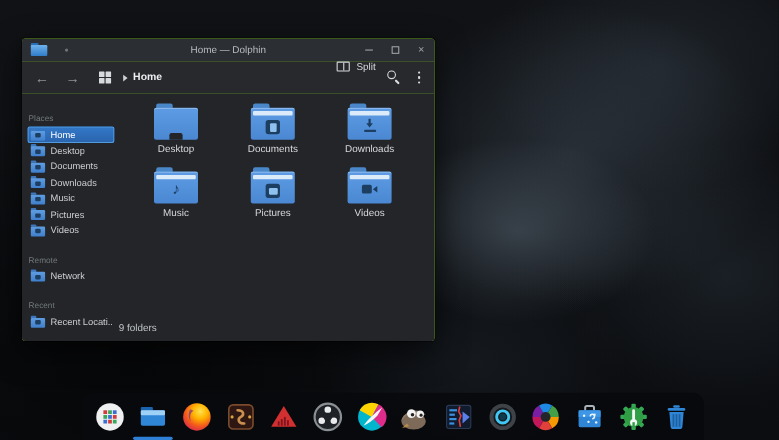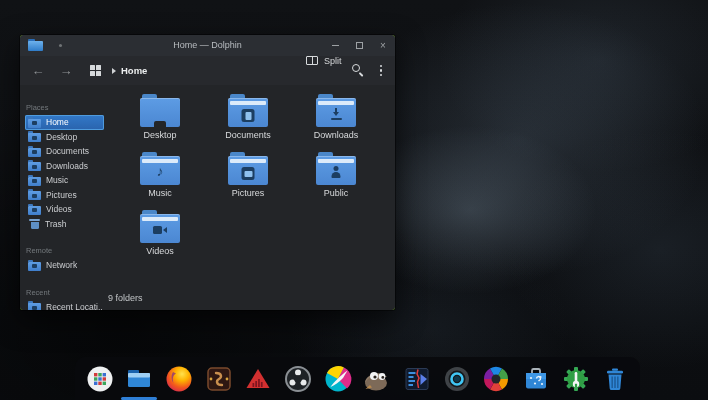--- a/index.html
+++ b/index.html
@@ -218,27 +218,20 @@
         <span class="lbl">Pictures</span>
       </div>
       <div class="side-item">
         <span class="mini-folder">
             <span class="t"></span>
             <span class="b"></span>
             <span class="e"></span>
           </span>
         <span class="lbl">Videos</span>
       </div>
-      <div class="side-item">
-        <span class="mini-trash">
-            <span class="lid"></span>
-            <span class="can"></span>
-          </span>
-        <span class="lbl">Trash</span>
-      </div>
 
       <div class="sec-header">Remote</div>
       <div class="side-item">
         <span class="mini-folder">
             <span class="t"></span>
             <span class="b"></span>
             <span class="e"></span>
           </span>
         <span class="lbl">Network</span>
       </div>
@@ -308,32 +301,20 @@
           <span class="tab"></span>
             <span class="body"></span>
             <span class="stripe"></span>
           <span class="emb em-badge">
               <span class="pic"></span>
             </span>
         </div>
         <div class="file-label">Pictures</div>
       </div>
 
-      <div class="file-cell">
-        <div class="folder">
-          <span class="tab"></span>
-            <span class="body"></span>
-            <span class="stripe"></span>
-          <span class="emb em-user">
-              <span class="head"></span>
-              <span class="torso"></span>
-            </span>
-        </div>
-        <div class="file-label">Public</div>
-      </div>
 
 
 
       <div class="file-cell">
         <div class="folder">
           <span class="tab"></span>
             <span class="body"></span>
             <span class="stripe"></span>
           <span class="emb em-video">
               <span class="cam"></span>

